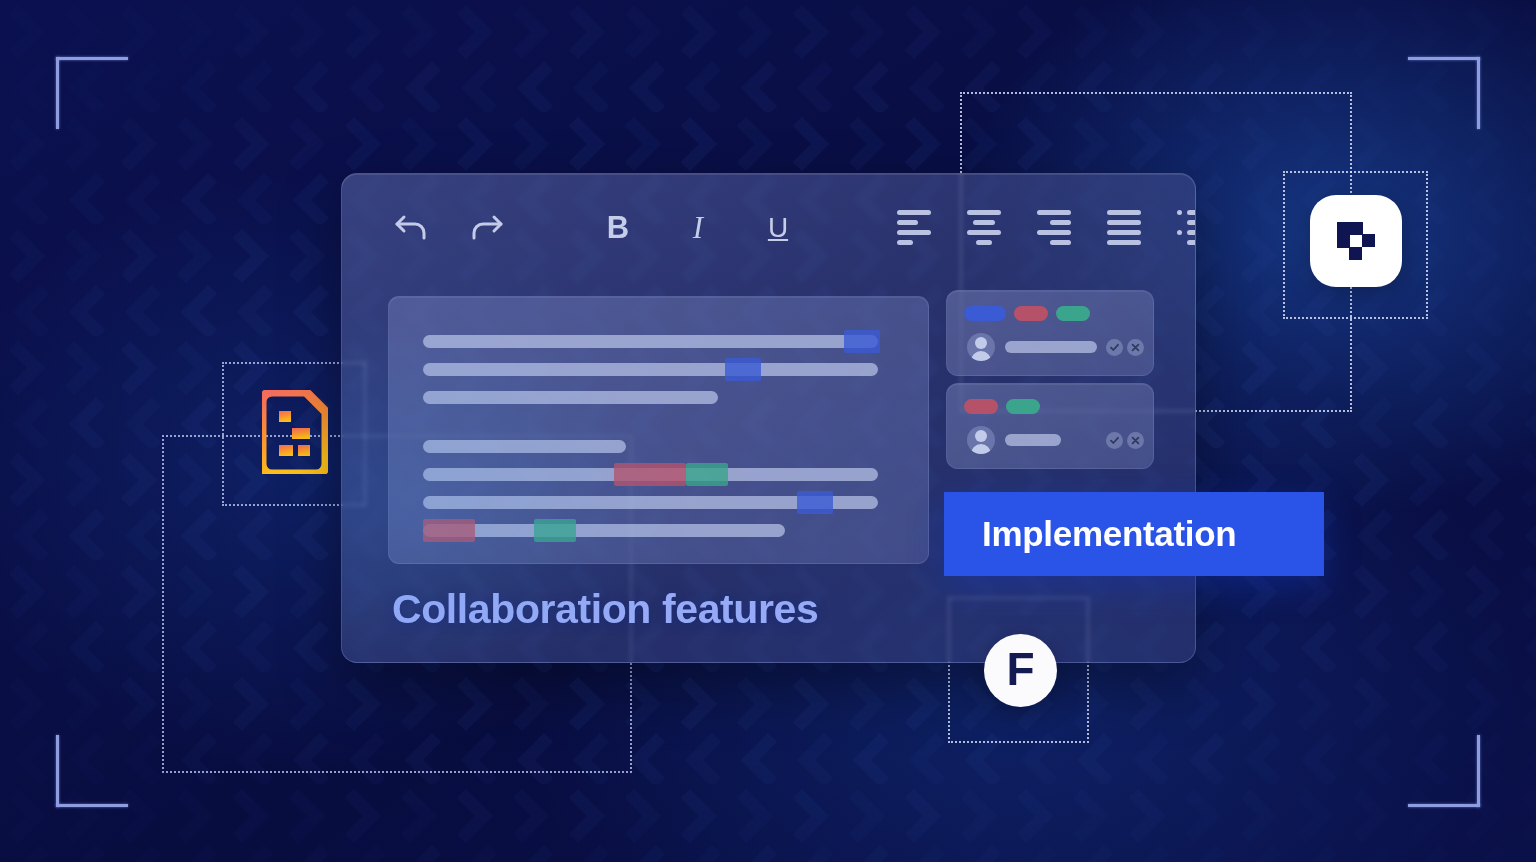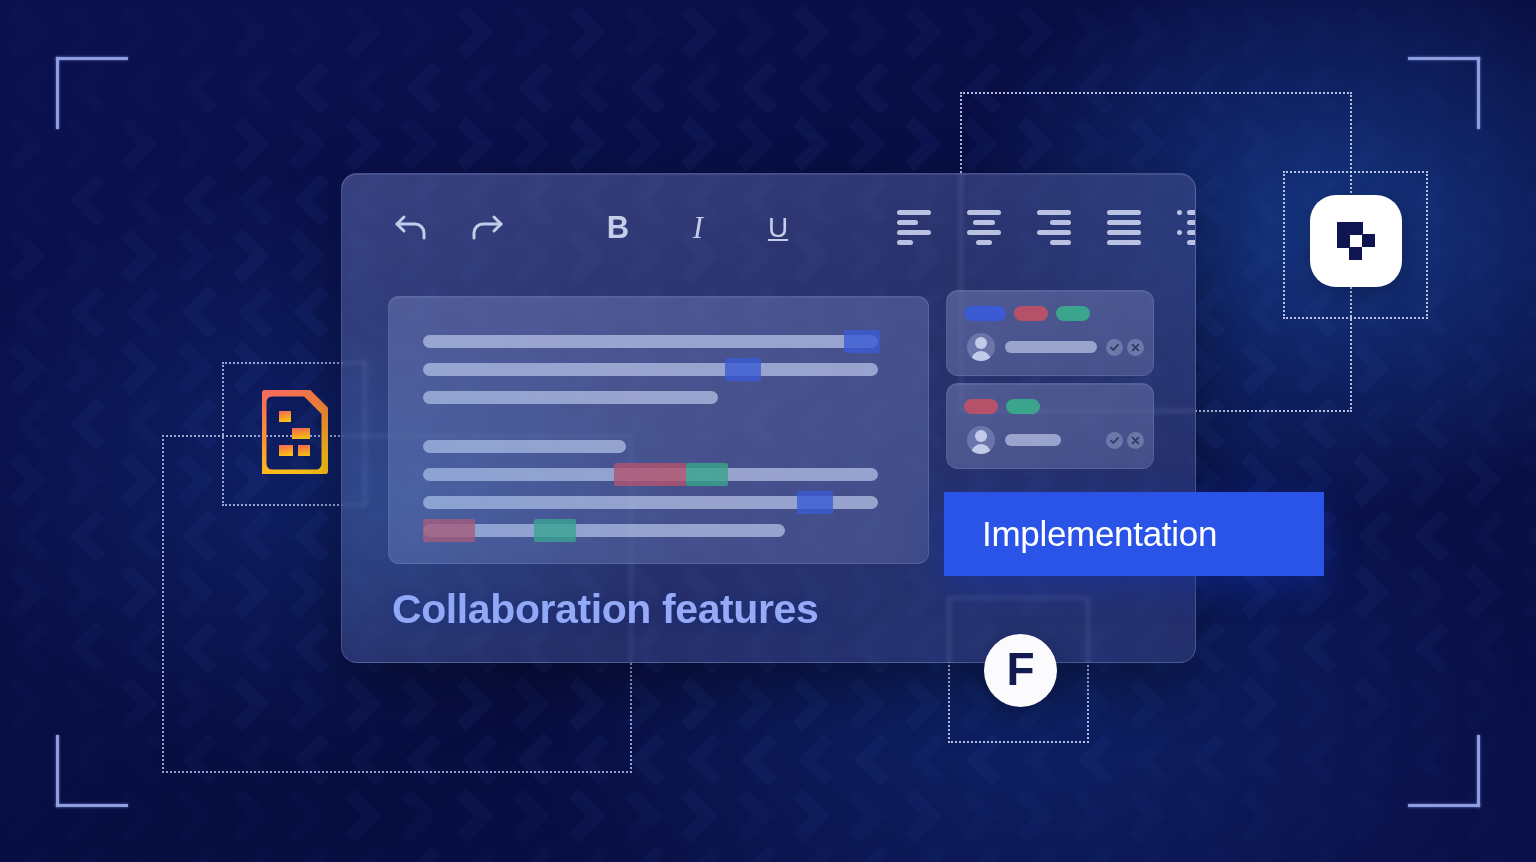--- a/index.html
+++ b/index.html
@@ -128,21 +128,21 @@
   }
 
   
   #impl {
     position:absolute; left:944px; top:492px; width:380px; height:84px;
     background:#2a53e8;
     display:flex; align-items:center;
     box-shadow:0 10px 34px rgba(20,50,180,.45);
   }
   #impl span {
-    color:#fff; font-size:35px; font-weight:normal; letter-spacing:-.3px;
+    color:#fff; font-size:35px; font-weight:bold; letter-spacing:-.3px;
     margin-left:38px;
   }
 
   #logo-badge {
     position:absolute; left:1310px; top:195px; width:92px; height:92px;
     border-radius:26px; background:#fff;
     display:flex; align-items:center; justify-content:center;
     box-shadow:0 6px 26px rgba(0,0,0,.25);
   }
   #f-badge {

